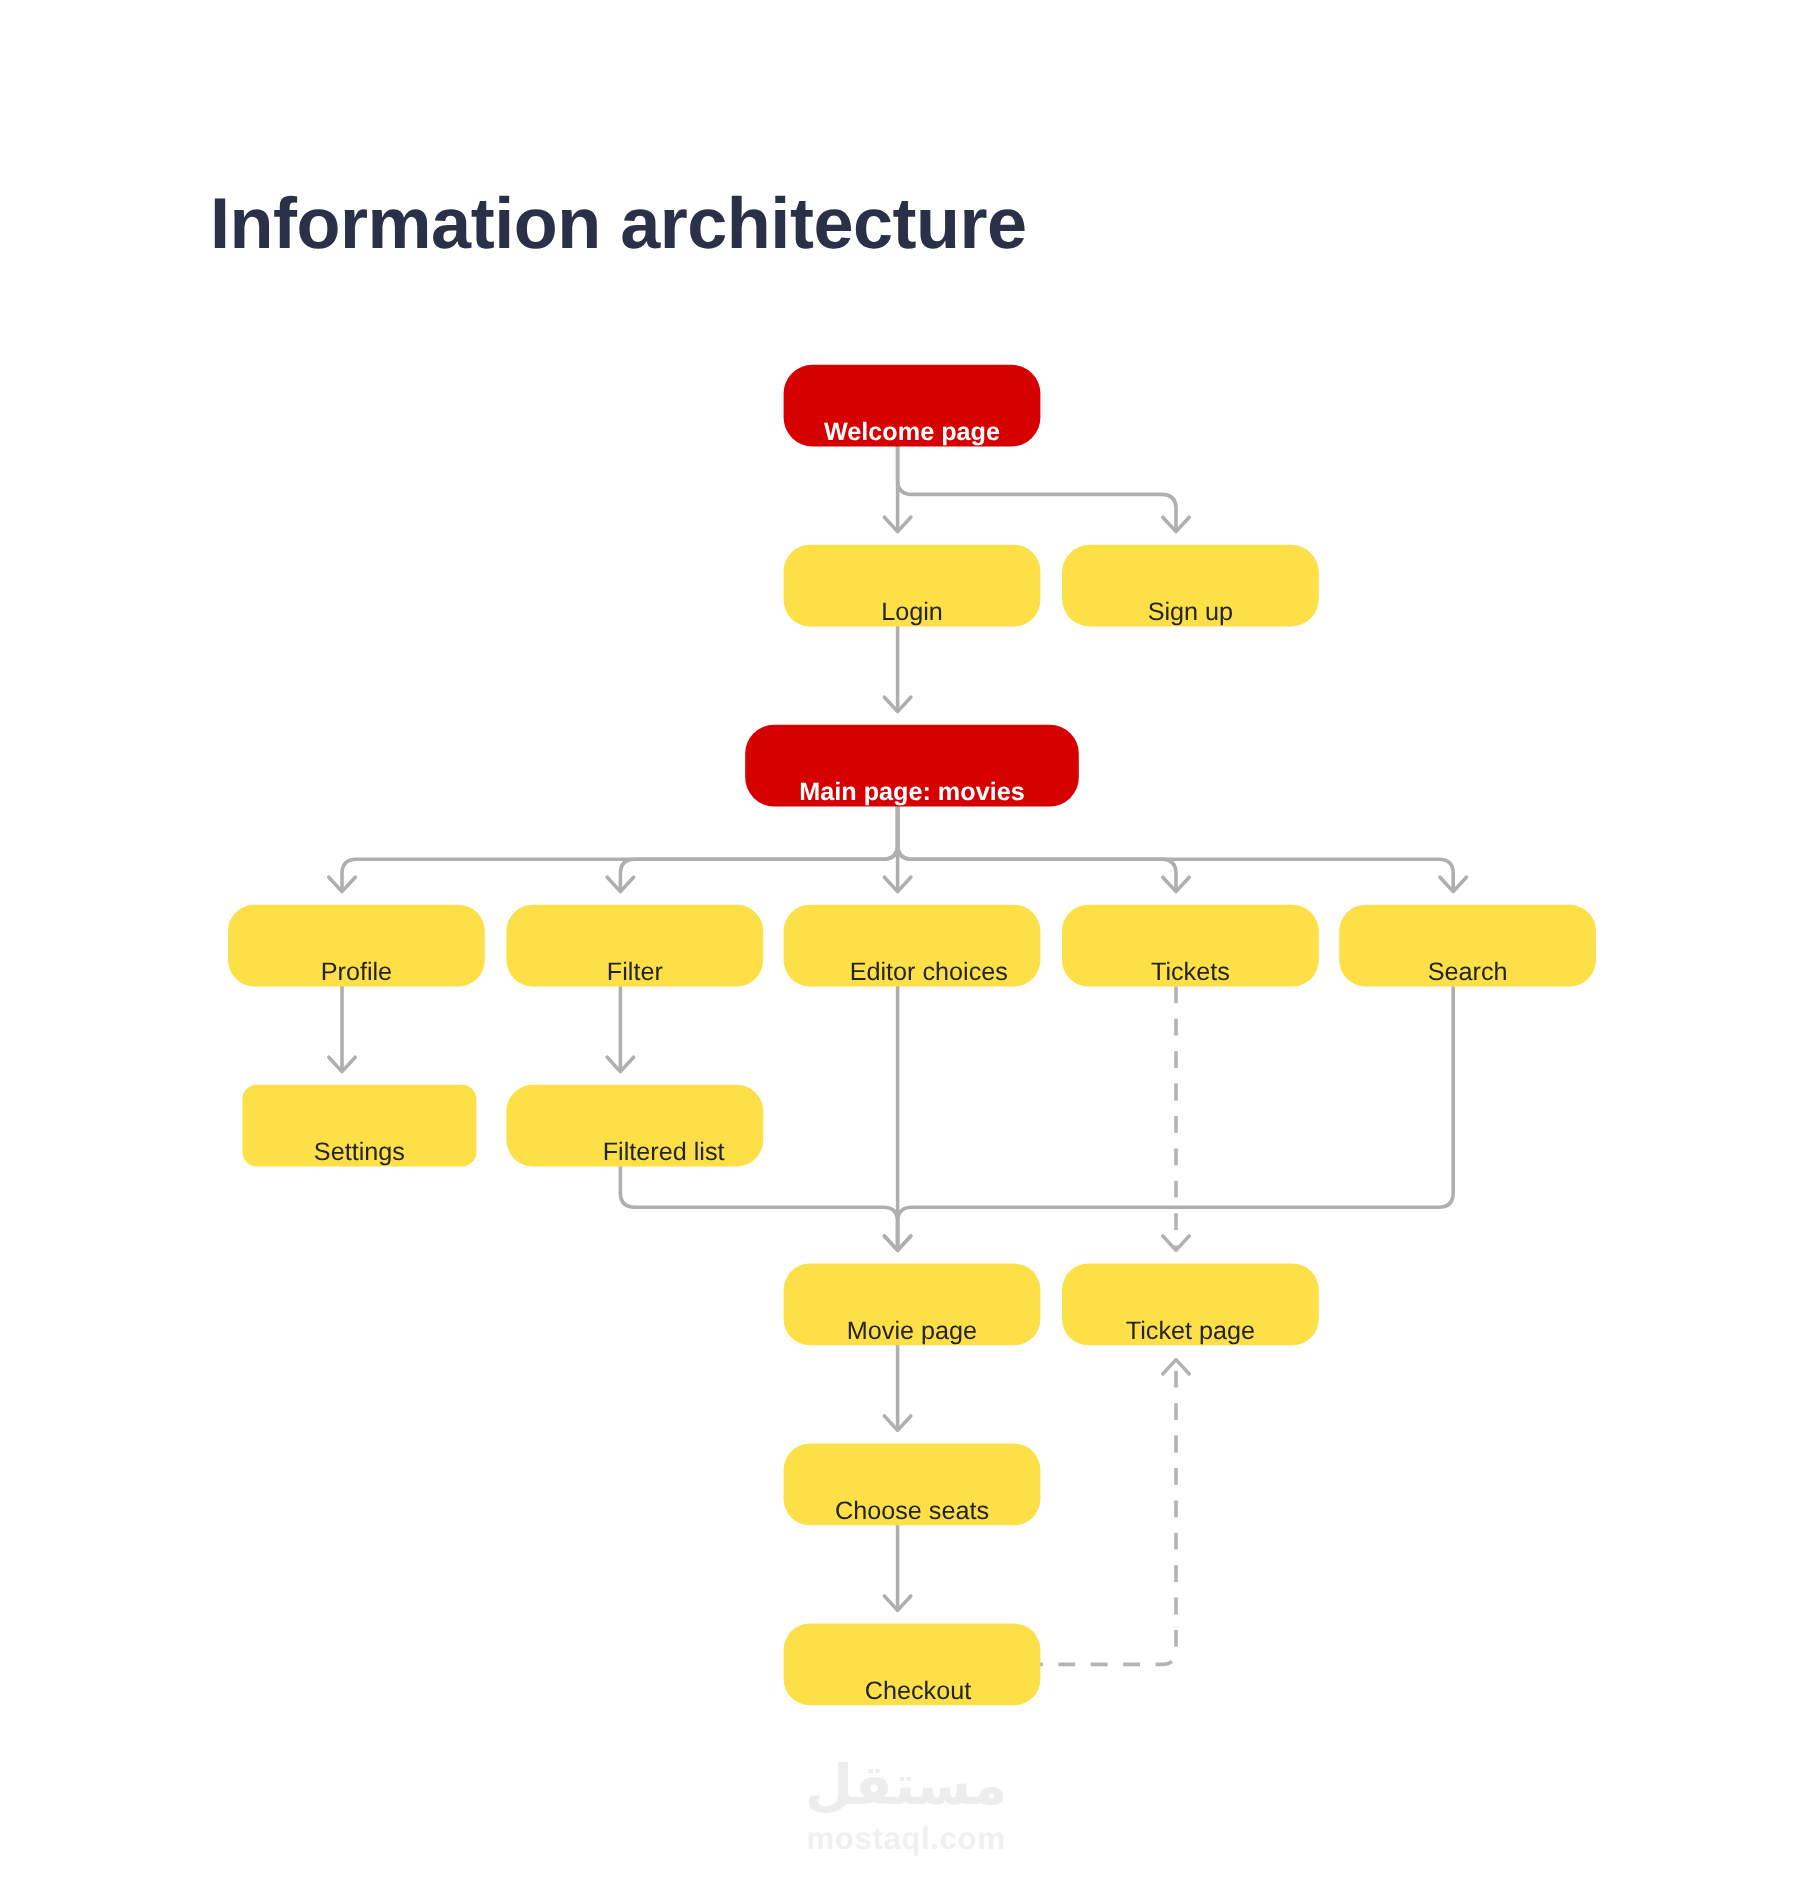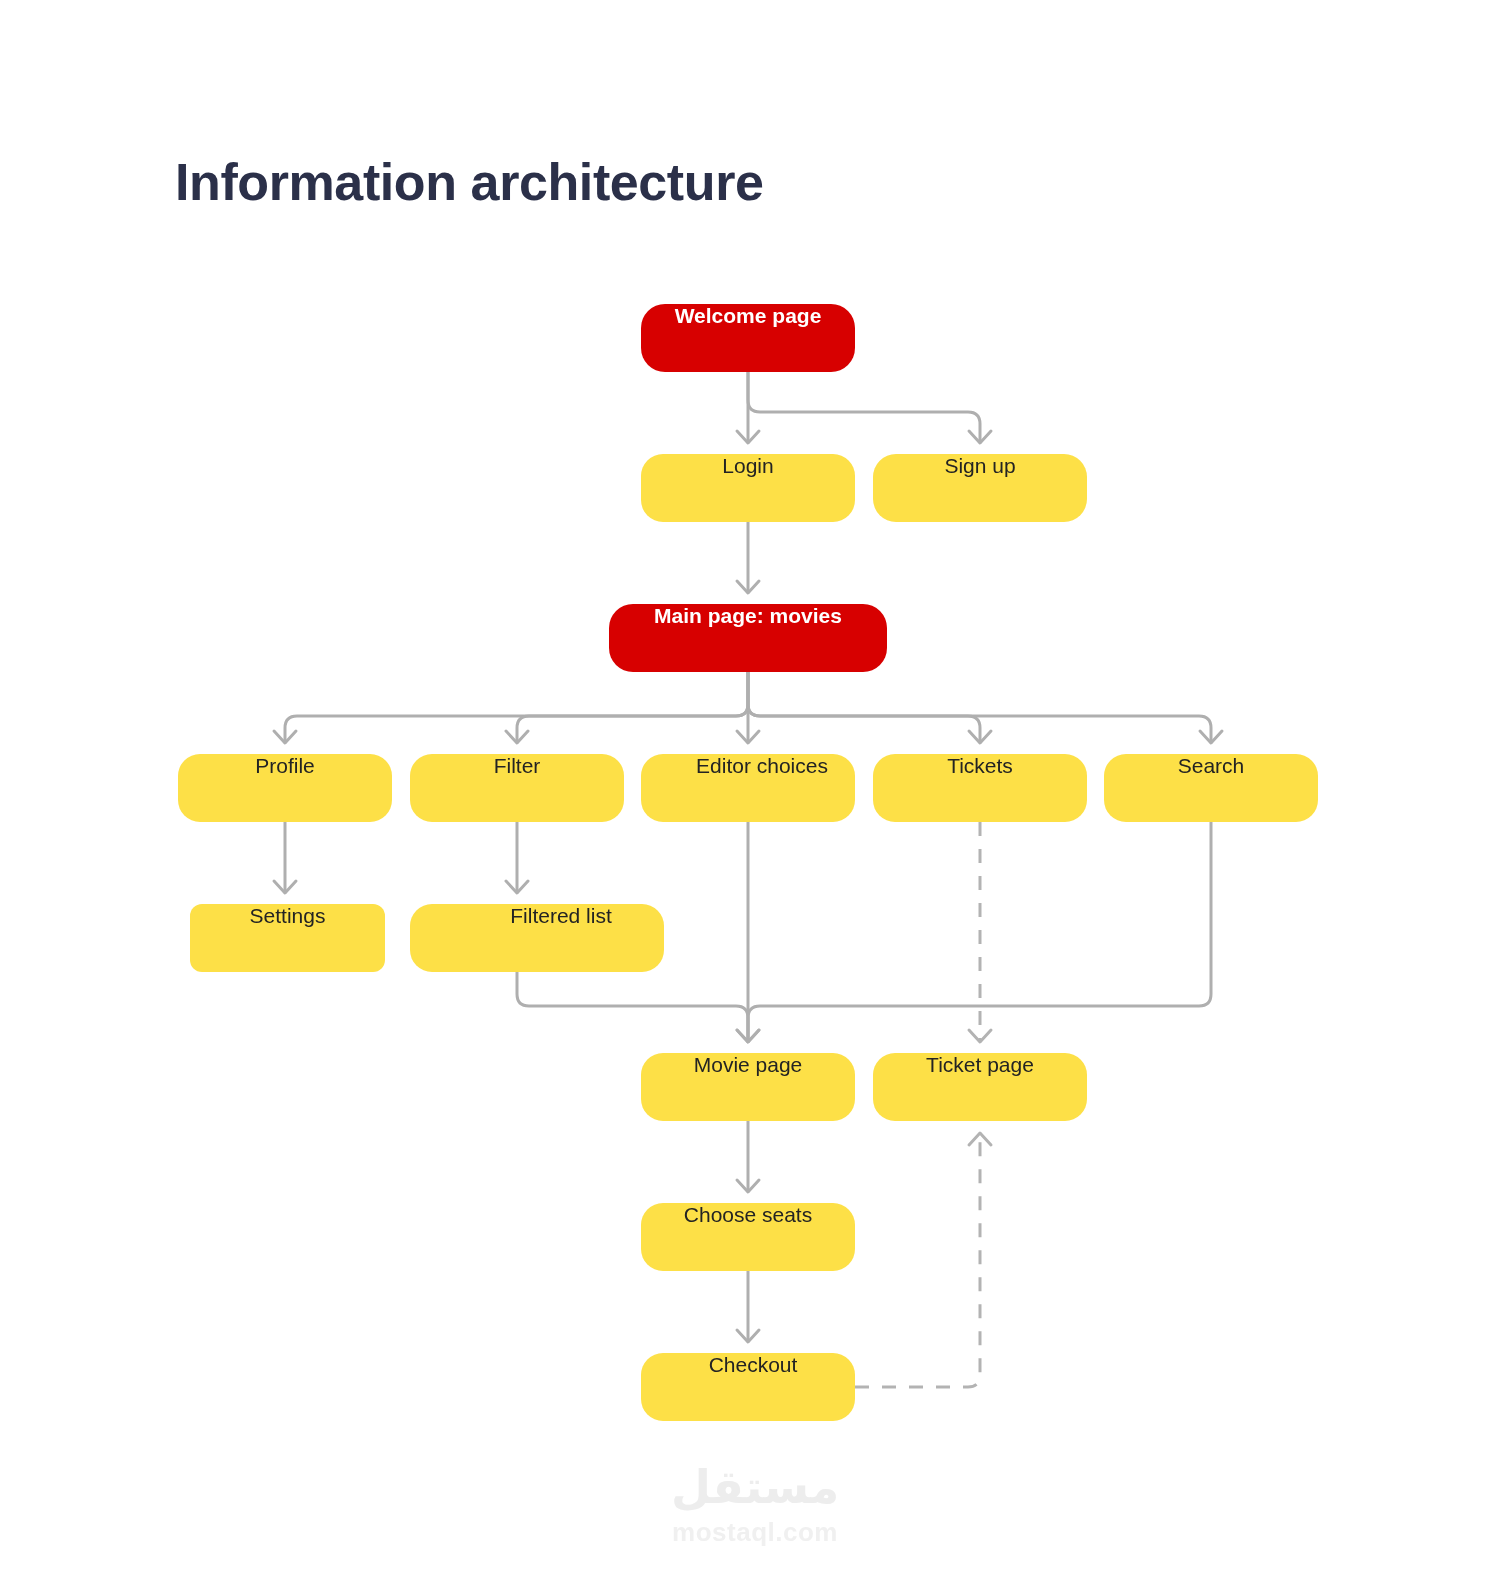--- a/index.html
+++ b/index.html
@@ -22,21 +22,21 @@
     left: 0; top: 0;
     width: 1512px;
     height: 1583px;
   }
 
   
   .page-title {
     position: absolute;
     left: 175px;
     top: 152px;
-    font-size: 52px;
+    font-size: 60px;
     font-weight: 700;
     letter-spacing: -0.4px;
     color: #2B3049;
     white-space: nowrap;
     margin: 0;
   }
 
   
   #connectors {
     position: absolute;
@@ -72,28 +72,29 @@
     stroke: #B3B3B3;
     stroke-width: 3;
     stroke-linecap: round;
     stroke-linejoin: round;
   }
 
   
   .node {
     position: absolute;
     display: flex;
-    align-items: flex-start;
+    align-items: flex-end;
     justify-content: center;
     border-radius: 22px;
     box-sizing: border-box;
     text-align: center;
     line-height: 1.1;
     white-space: nowrap;
     user-select: none;
+    margin-left: 12px;
   }
   .node.grey {
     background: #fde047;
     color: #232323;
     font-size: 21px;
     font-weight: 400;
   }
   .node.red {
     background: #D70000;
     color: #FFFFFF;
@@ -258,21 +259,21 @@
   </div>
 
   <div class="node grey" style="left:1104px; top:754px; width:214px; height:68px;">
     <span>Search</span>
   </div>
 
   <div class="node grey" style="left:190px; top:904px; width:195px; height:68px;border-radius:12px;">
     <span>Settings</span>
   </div>
 
-  <div class="node grey" style="left:410px; top:904px; width:254px; height:68px;padding-left:48px;">
+  <div class="node grey" style="left:410px; top:904px; width:214px; height:68px;padding-left:48px;">
     <span>Filtered list</span>
   </div>
 
   <div class="node grey" style="left:641px; top:1053px; width:214px; height:68px;">
     <span>Movie page</span>
   </div>
 
   <div class="node grey" style="left:873px; top:1053px; width:214px; height:68px;">
     <span>Ticket page</span>
   </div>

